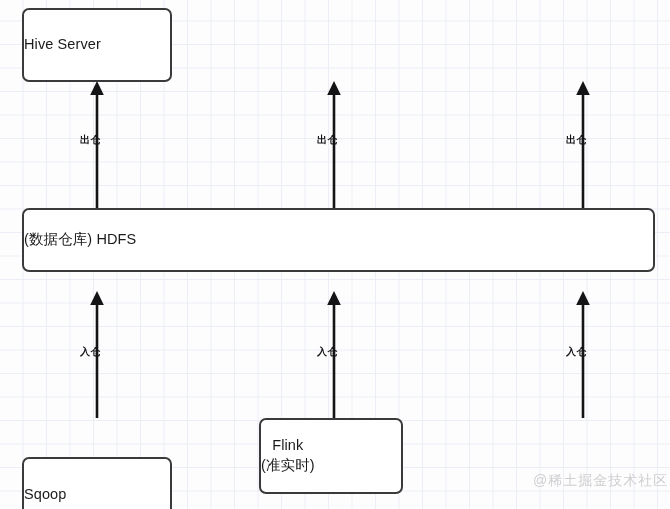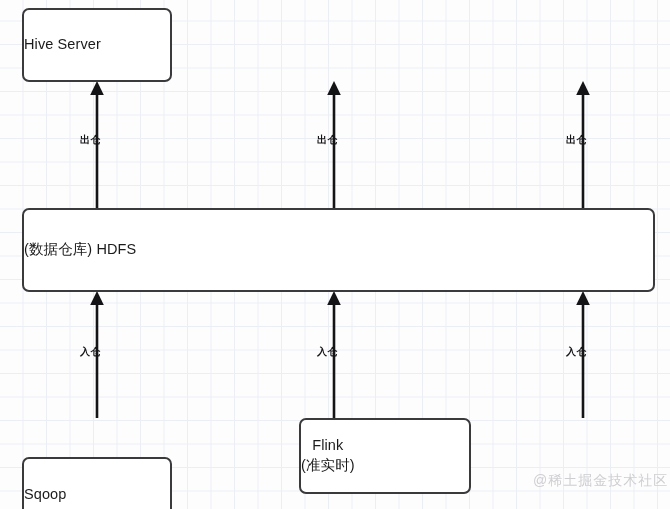--- a/index.html
+++ b/index.html
@@ -94,24 +94,24 @@
     </svg>
     <div class="edge-label" style="left: 317px; top: 345px;">入仓</div>
     <svg class="edge" width="24" height="128" style="left: 571px; top: 291px;">
       <line x1="12" y1="127" x2="12" y2="12" stroke="#141416" stroke-width="2.6"></line>
       <polygon points="12,0 5.2,14 18.8,14" fill="#141416"></polygon>
     </svg>
     <div class="edge-label" style="left: 566px; top: 345px;">入仓</div>
     <div class="node" style="left: 22px; top: 8px; width: 150px; height: 74px;">
       <span class="node-label">Hive Server</span>
     </div>
-    <div class="node" style="left: 22px; top: 208px; width: 633px; height: 84px;">
+    <div class="node" style="left: 22px; top: 208px; width: 633px; height: 64px;">
       <span class="node-label">(数据仓库) HDFS</span>
     </div>
     <div class="node" style="left: 22px; top: 418px; width: 150px; height: 76px; margin-top: 39px;">
       <span class="node-label">Sqoop</span>
     </div>
-    <div class="node" style="left: 259px; top: 418px; width: 172px; height: 76px; margin-left: 40px;">
+    <div class="node" style="left: 259px; top: 418px; width: 144px; height: 76px;">
       <span class="node-label">Flink
 (准实时)</span>
     </div>
     <div class="watermark" style="left: 533px; top: 472px; color: rgb(207, 207, 210);">@稀土掘金技术社区</div>
   </div>
 
 </body></html>

